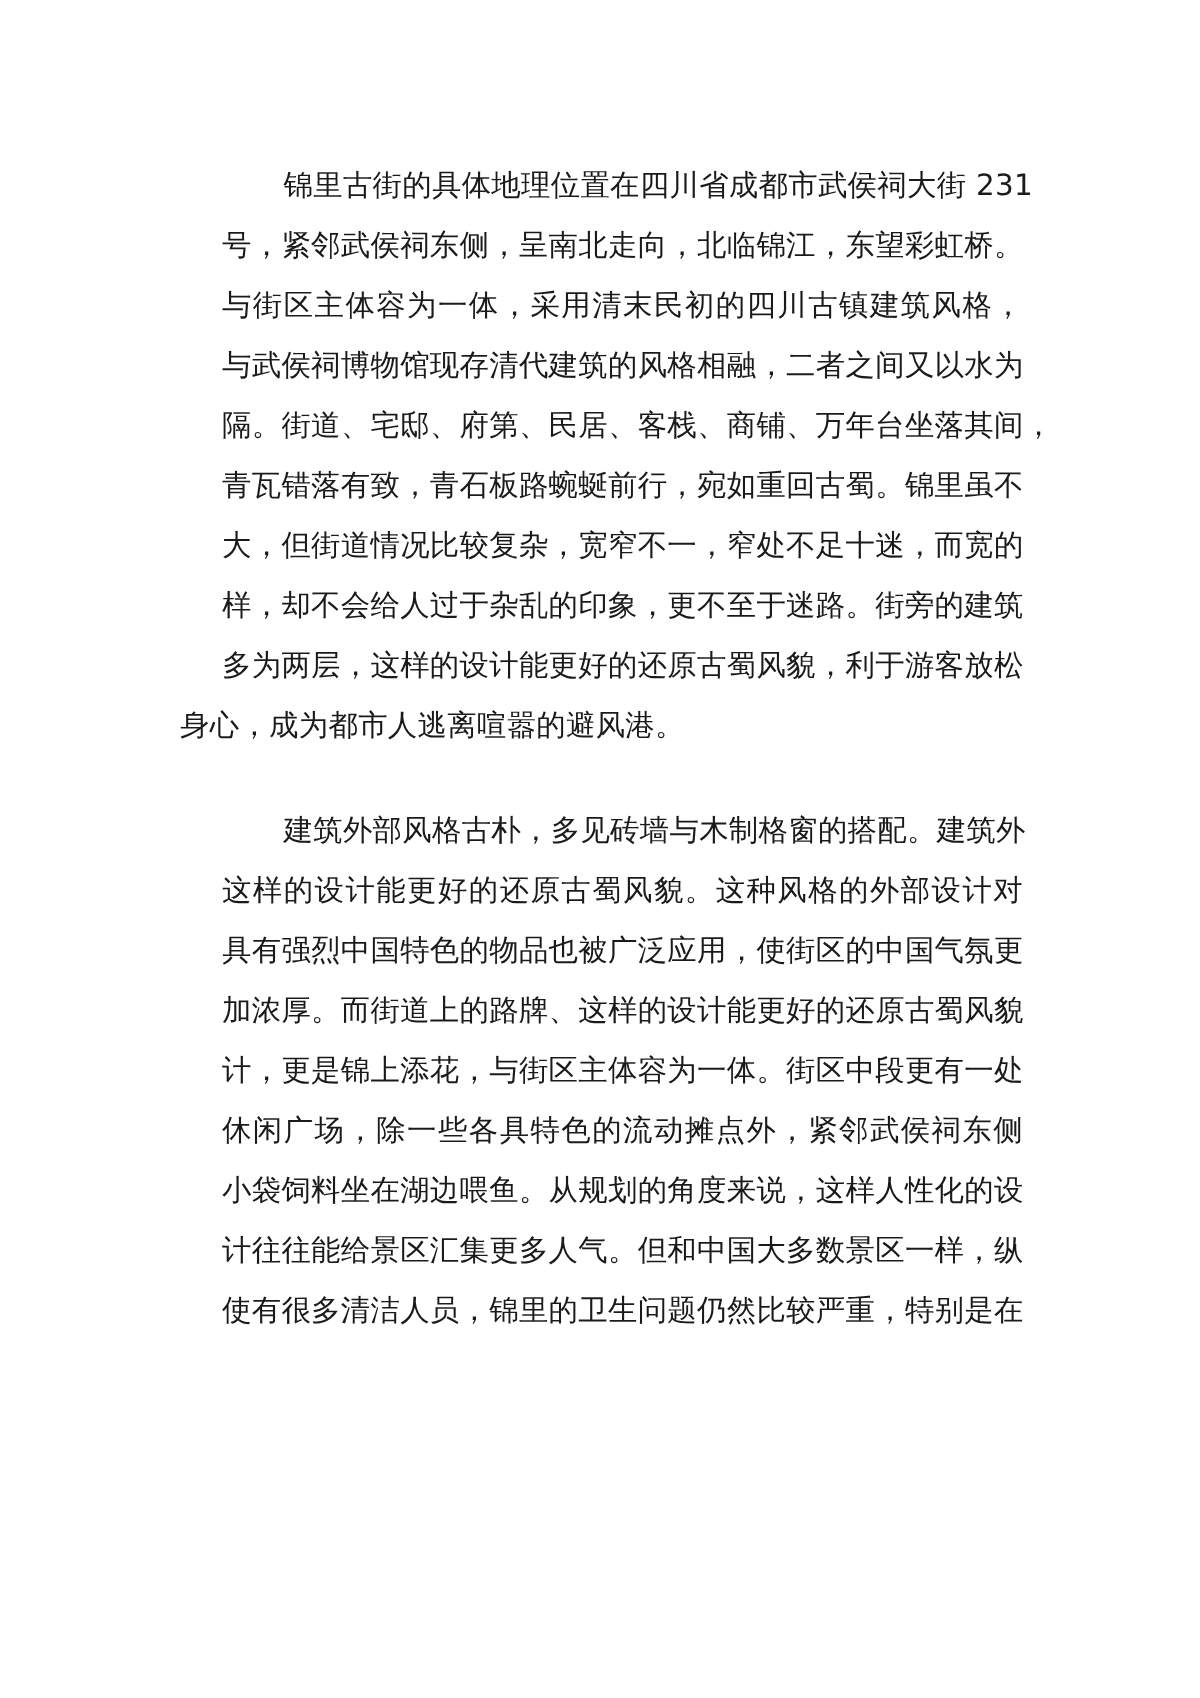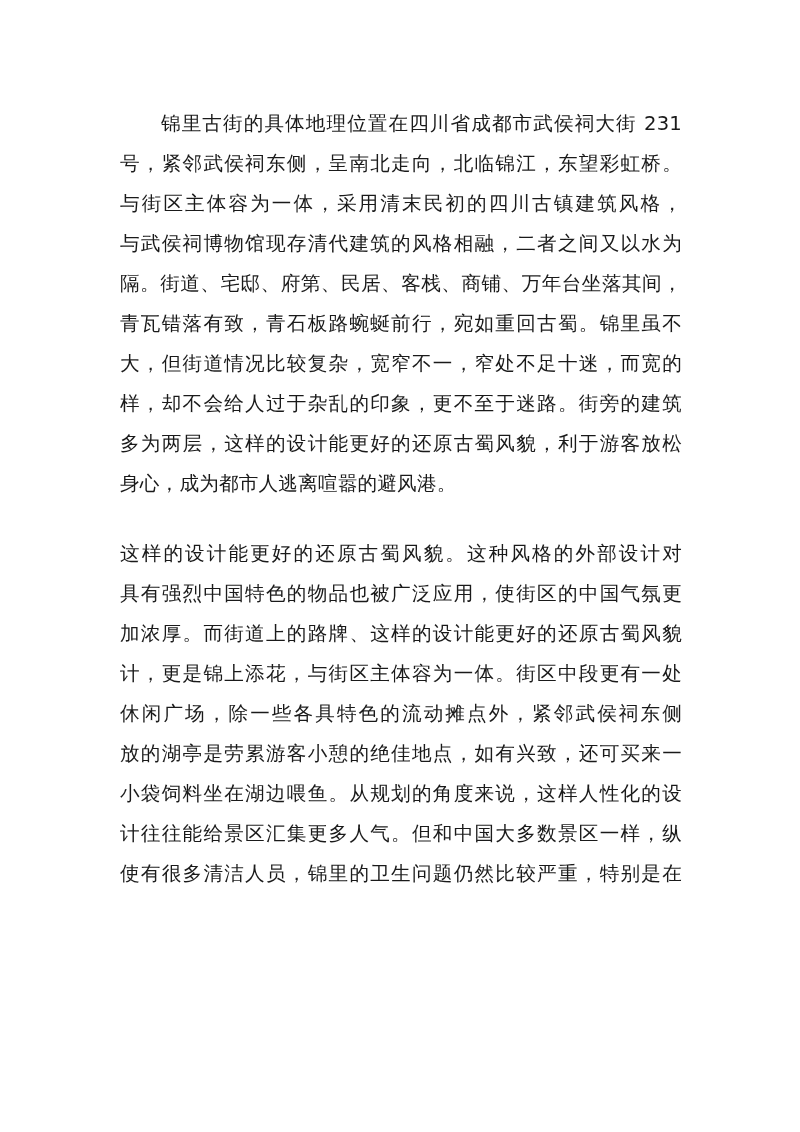--- a/index.html
+++ b/index.html
@@ -24,20 +24,21 @@
     .line {
       height: 40px;
       line-height: 40px;
       font-size: 19.6px;
       white-space: nowrap;
       letter-spacing: 0.2px;
     }
     .line.justify {
       text-align: justify;
       text-align-last: justify;
+      margin-left: 28px;
     }
     .line.indent {
       padding-left: 41px;
     }
     .para-gap {
       height: 30px;
     }
   </style>
 </head>
 <body>
@@ -52,23 +53,23 @@
     <div class="line justify">青瓦错落有致，青石板路蜿蜒前行，宛如重回古蜀。锦里虽不</div>
     <div class="line justify">大，但街道情况比较复杂，宽窄不一，窄处不足十迷，而宽的</div>
     <div class="line justify">样，却不会给人过于杂乱的印象，更不至于迷路。街旁的建筑</div>
     <div class="line justify">多为两层，这样的设计能更好的还原古蜀风貌，利于游客放松</div>
     <div class="line">身心，成为都市人逃离喧嚣的避风港。</div>
   </div>
 
   <div class="para-gap"></div>
 
   <div>
+    <div class="line justify indent">建筑外部风格古朴，多见砖墙与木制格窗的搭配。建筑外</div>
     <div class="line justify">这样的设计能更好的还原古蜀风貌。这种风格的外部设计对</div>
     <div class="line justify">具有强烈中国特色的物品也被广泛应用，使街区的中国气氛更</div>
     <div class="line justify">加浓厚。而街道上的路牌、这样的设计能更好的还原古蜀风貌</div>
     <div class="line justify">计，更是锦上添花，与街区主体容为一体。街区中段更有一处</div>
     <div class="line justify">休闲广场，除一些各具特色的流动摊点外，紧邻武侯祠东侧</div>
-    <div class="line justify">放的湖亭是劳累游客小憩的绝佳地点，如有兴致，还可买来一</div>
     <div class="line justify">小袋饲料坐在湖边喂鱼。从规划的角度来说，这样人性化的设</div>
     <div class="line justify">计往往能给景区汇集更多人气。但和中国大多数景区一样，纵</div>
     <div class="line justify">使有很多清洁人员，锦里的卫生问题仍然比较严重，特别是在</div>
   </div>
 </div>
 
 </body></html>

